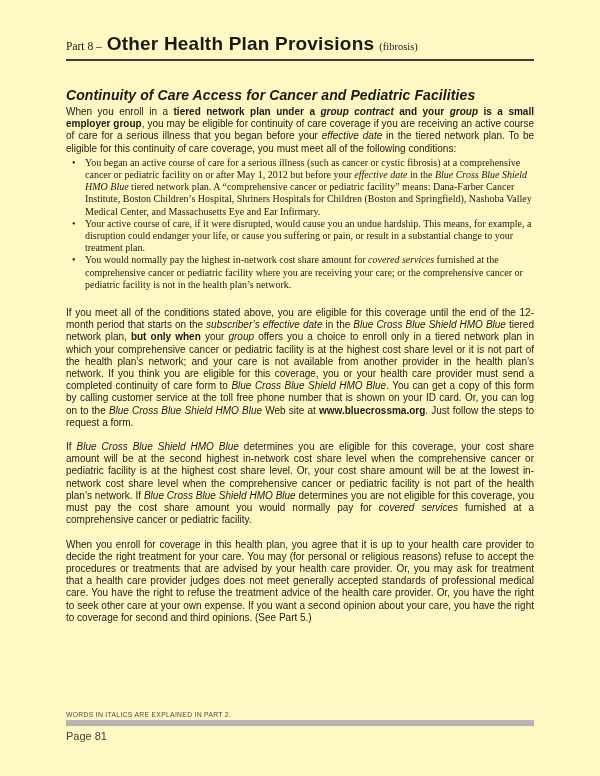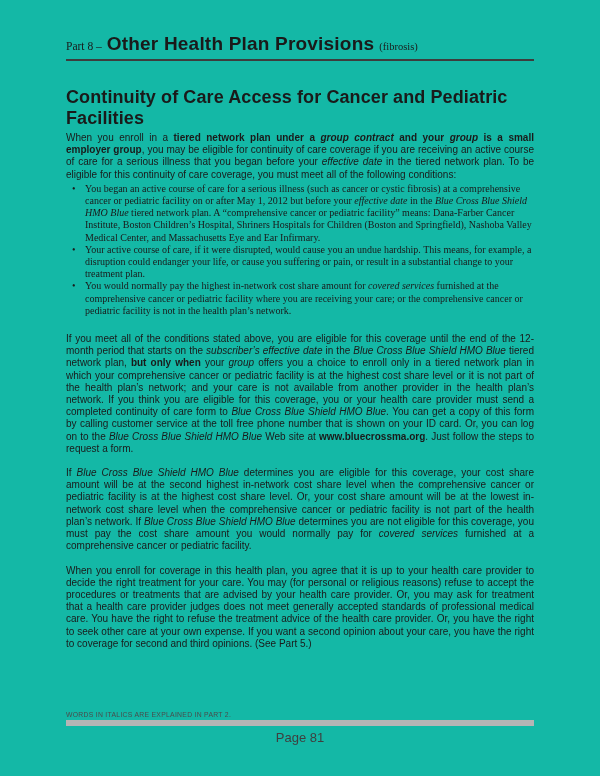--- a/index.html
+++ b/index.html
@@ -1,20 +1,20 @@
 <!DOCTYPE html>
 <html style="--text-color: #1a1a1a;"><head>
 <meta charset="utf-8">
 <style>
   html, body { margin: 0; padding: 0; background: #ffffff; }
   .page {
     position: relative;
     width: 600px;
     height: 776px;
-    background: #14b8a6;
+    background: #fef9c3;
     color: #1a1a1a;
     overflow: hidden;
   }
   .content {
     position: absolute;
     left: 66px;
     right: 66px;
     top: 33px;
   }
   .doc-header {
@@ -34,23 +34,24 @@
     font-size: 19px;
     letter-spacing: 0.2px;
   }
   .continued {
     font-family: "Liberation Serif", serif;
     font-size: 10.5px;
   }
   .heading {
     font-family: "Liberation Sans", sans-serif;
     font-weight: bold;
-    font-size: 18px;
+    font-size: 14px;
     letter-spacing: 0.1px;
     margin: 26px 0 3px 0;
+    font-style: italic;
   }
   .para {
     font-family: Liberation Sans, sans-serif;
     font-size: 10px;
     line-height: 12.2px;
     text-align: justify;
     margin: 12px 0 0 0;
   }
   .heading + .para { margin-top: 0; }
   .bullets {
@@ -85,23 +86,22 @@
     letter-spacing: 0.3px;
     color: #4a4a4a;
     margin-bottom: 2px;
   }
   .footer-bar {
     height: 6px;
     background: #b5b5b5;
   }
   .footer-page {
     font-family: "Liberation Sans", sans-serif;
-    font-size: 13px;
+    font-size: 11px;
     color: #3f3f3f;
-    text-align: center;
     margin-top: 4px;
   }
 </style>
 </head>
 <body>
 
 <div class="page" style="color: rgb(26, 26, 26);">
   <div class="content">
     <div class="doc-header" style="border-bottom-color: rgb(61, 61, 61);">
       <span class="part-label">Part 8 –</span>

